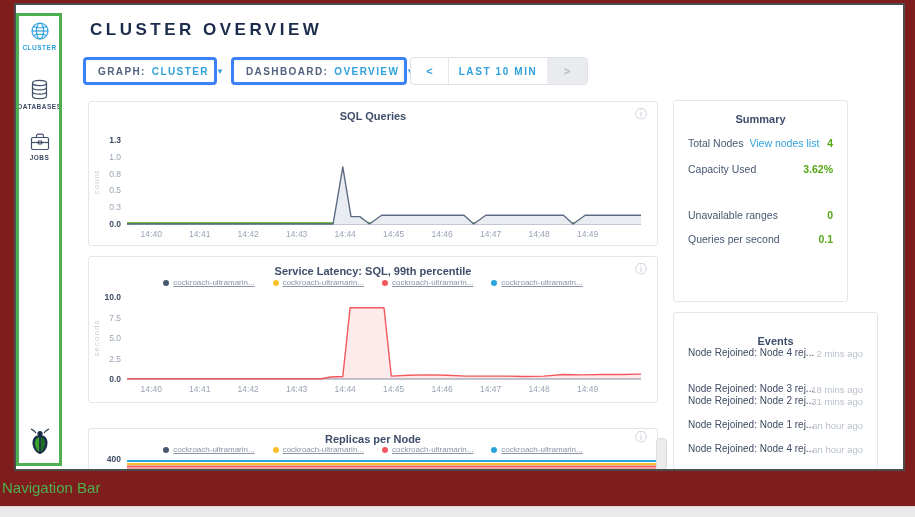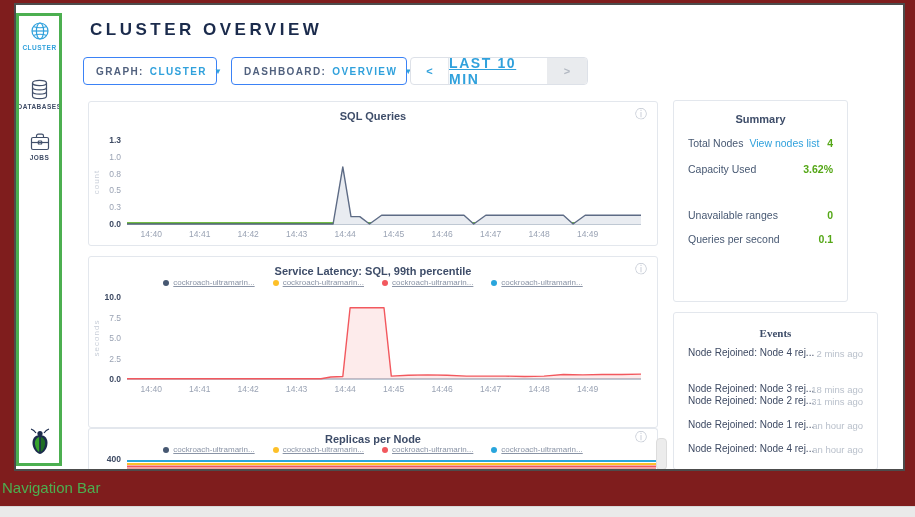--- a/index.html
+++ b/index.html
@@ -17,31 +17,31 @@
   .nav-icon{display:block;margin:0 auto 3px auto;}
   .nav-label{display:block;font-size:6.5px;font-weight:bold;letter-spacing:.5px;color:#3f4c66;}
   .nav-label.active{color:#30a1dc;}
   #nav-highlight{position:absolute;left:0;top:8px;width:46px;height:453px;
        border:3px solid #4caf50;box-sizing:border-box;pointer-events:none;z-index:50;}
   #nav-logo{position:absolute;left:0;bottom:10px;width:47px;text-align:center;}
 
   
   #page-title{position:absolute;left:74px;top:15px;font-size:17px;font-weight:bold;
        letter-spacing:3.5px;color:#1b2b4c;}
-  .dropdown{position:absolute;top:52px;height:28px;border:1px solid #3b82f6;border-radius:4px;
+  .dropdown{position:absolute;top:52px;height:28px;border:3px solid #3b82f6;border-radius:4px;
        background:#fff;display:flex;align-items:center;padding:0 12px;box-sizing:border-box;
        font-size:10px;font-weight:bold;letter-spacing:1.4px;cursor:pointer;}
   .dd-label{color:#51617e;margin-right:6px;}
   .dd-value{color:#30a1dc;}
   .dd-caret{color:#30a1dc;font-size:8px;margin-left:7px;}
   #timesel{position:absolute;left:394px;top:52px;width:178px;height:28px;border:1px solid #dde1e8;
        border-radius:4px;background:#fff;display:flex;align-items:stretch;box-sizing:border-box;overflow:hidden;}
   .ts-seg{display:flex;align-items:center;justify-content:center;font-weight:bold;}
   #ts-prev{width:37px;border-right:1px solid #e4e7ec;color:#30a1dc;font-size:11px;cursor:pointer;}
-  #ts-label{flex:1;color:#30a1dc;font-size:14px;letter-spacing:1.6px;cursor:pointer;text-decoration:underline;}
+  #ts-label{flex:1;color:#30a1dc;font-size:10px;letter-spacing:1.6px;cursor:pointer;}
   #ts-next{width:40px;background:#e9ebee;color:#b2b8c2;font-size:11px;cursor:default;}
 
   
   .panel{position:absolute;background:#fff;border:1px solid #e3e7ed;border-radius:3px;box-sizing:border-box;}
   .chart-title{position:absolute;left:0;right:0;top:8px;text-align:center;font-size:11px;
        font-weight:bold;color:#3e4d69;}
   .info-icon{position:absolute;right:10px;top:6px;color:#c3c9d3;font-size:12px;line-height:12px;cursor:pointer;}
   .legend{position:absolute;left:0;right:0;text-align:center;font-size:8px;color:#8a94a6;}
   .legend span.item{margin:0 9px;white-space:nowrap;text-decoration:underline;}
   .legend i{display:inline-block;width:6px;height:6px;border-radius:50%;margin-right:4px;vertical-align:-0.5px;}
@@ -162,21 +162,21 @@
             <text x="401.67924528301893" y="113" text-anchor="middle" class="tick">14:47</text>
             <text x="450.1698113207547" y="113" text-anchor="middle" class="tick">14:48</text>
             <text x="498.66037735849056" y="113" text-anchor="middle" class="tick">14:49</text>
             <line x1="38" x2="552" y1="100" y2="100" class="axis"></line>
             <line x1="38" x2="552" y1="99.2" y2="99.2" stroke="#43a706" stroke-width="1.8"></line>
             <path d="M38,100L38.0,100.0L62.2,100.0L86.5,100.0L110.7,100.0L135.0,100.0L159.2,100.0L183.5,100.0L207.7,100.0L232.0,100.0L244.1,100.0L253.8,42.9L262.0,92.6L270.8,92.6L280.5,100.0L292.6,91.3L314.4,91.3L338.6,91.3L362.9,91.3L375.0,91.3L384.7,100.0L396.8,91.3L421.1,91.3L445.3,91.3L464.7,91.3L474.4,91.3L484.1,100.0L496.2,91.3L518.1,91.3L537.5,91.3L552.0,91.3L552,100Z" fill="#e9ecf1" stroke="none"></path>
             <path d="M38.0,100.0L62.2,100.0L86.5,100.0L110.7,100.0L135.0,100.0L159.2,100.0L183.5,100.0L207.7,100.0L232.0,100.0L244.1,100.0L253.8,42.9L262.0,92.6L270.8,92.6L280.5,100.0L292.6,91.3L314.4,91.3L338.6,91.3L362.9,91.3L375.0,91.3L384.7,100.0L396.8,91.3L421.1,91.3L445.3,91.3L464.7,91.3L474.4,91.3L484.1,100.0L496.2,91.3L518.1,91.3L537.5,91.3L552.0,91.3" fill="none" stroke="#5d6b85" stroke-width="1.4" stroke-linejoin="round"></path>
           </svg>
       </div>
 
-      <div class="panel" style="left:72px;top:251px;width:570px;height:172px;">
+      <div class="panel" style="left:72px;top:251px;width:570px;height:147px;">
         <div class="chart-title">Service Latency: SQL, 99th percentile</div>
         <div class="info-icon">ⓘ</div>
         <div class="legend" style="top:21px;" id="legend1"><span class="item"><i style="background: rgb(71, 88, 114);"></i>cockroach-ultramarin...</span><span class="item"><i style="background: rgb(253, 192, 41);"></i>cockroach-ultramarin...</span><span class="item"><i style="background: rgb(242, 88, 94);"></i>cockroach-ultramarin...</span><span class="item"><i style="background: rgb(41, 165, 220);"></i>cockroach-ultramarin...</span></div>
         <svg id="chart1" width="568" height="126" style="position:absolute;left:0;top:34px;">
             <text x="32" y="91" text-anchor="end" class="tick strong">0.0</text>
             <text x="32" y="70.5" text-anchor="end" class="tick">2.5</text>
             <text x="32" y="50" text-anchor="end" class="tick">5.0</text>
             <text x="32" y="29.5" text-anchor="end" class="tick">7.5</text>
             <text x="32" y="9" text-anchor="end" class="tick strong">10.0</text>
             <text x="10" y="47" text-anchor="middle" class="yunit" transform="rotate(-90 10 47)">seconds</text>
@@ -223,21 +223,21 @@
           <span>Unavailable ranges</span>
           <span class="val">0</span>
         </div>
         <div class="srow" style="top:132px;">
           <span>Queries per second</span>
           <span class="val">0.1</span>
         </div>
       </div>
 
       <div class="panel" style="left:657px;top:307px;width:205px;height:158px;">
-        <div class="side-title" style="top:14px;font-family:Liberation Serif, serif;">Events</div>
+        <div class="side-title" style="top:22px;">Events</div>
         <div class="erow" style="top:34px;">
           <span>Node Rejoined: Node 4 rej...</span>
           <span class="etime">2 mins ago</span>
         </div>
         <div class="erow" style="top:70px;">
           <span>Node Rejoined: Node 3 rej...</span>
           <span class="etime">18 mins ago</span>
         </div>
         <div class="erow" style="top:82px;">
           <span>Node Rejoined: Node 2 rej...</span>

